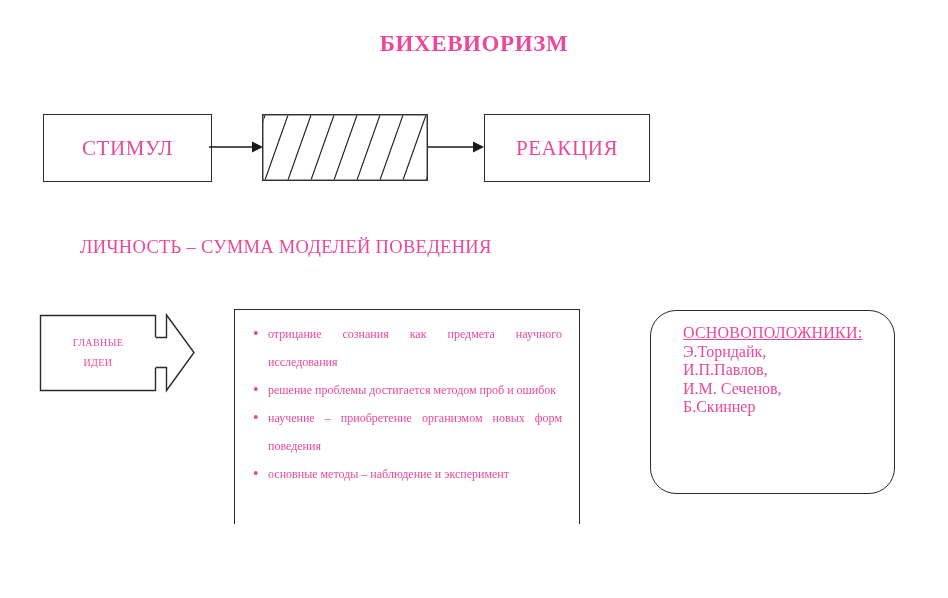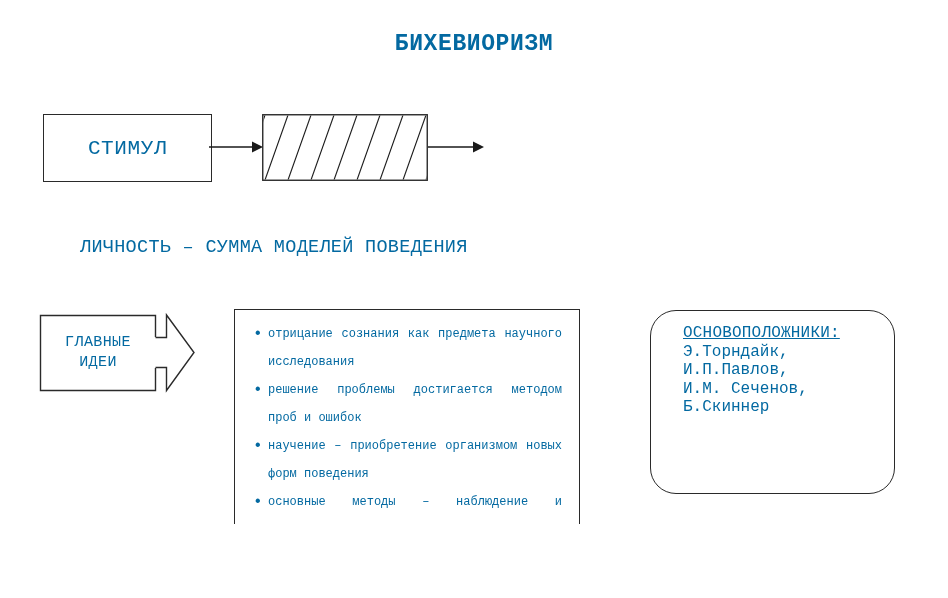--- a/index.html
+++ b/index.html
@@ -1,18 +1,18 @@
 <!DOCTYPE html>
 <html><head>
 <meta charset="utf-8">
 <style>
   html,body{margin:0;padding:0;background:#ffffff;}
   .canvas{
     position:relative;width:948px;height:524px;background:#ffffff;
-    font-family:Liberation Mono, monospace;color:#0369a1;overflow:hidden;
+    font-family:Liberation Serif, serif;color:#ec4899;overflow:hidden;
   }
   .title{
     position:absolute;left:0;top:31px;width:948px;text-align:center;
     font-size:23px;font-weight:bold;letter-spacing:0.6px;
   }
   .box{
     position:absolute;border:1.4px solid #2a2a2a;background:#fff;
     display:flex;align-items:center;justify-content:center;
     font-size:21px;letter-spacing:0.6px;
   }
@@ -21,21 +21,21 @@
   svg.abs{position:absolute;}
   svg .ln{stroke:#1a1a1a;stroke-width:1.4;}
   svg .hl{stroke:#1a1a1a;stroke-width:1.1;}
   svg .ah{fill:#1a1a1a;stroke:none;}
   .subtitle{
     position:absolute;left:80px;top:237px;font-size:18.5px;letter-spacing:0.3px;white-space:nowrap;
   }
   .ideas-label{
     position:absolute;left:40px;top:315px;width:116px;height:75px;
     display:flex;flex-direction:column;align-items:center;justify-content:center;
-    font-size:15px;line-height:19.5px;letter-spacing:0.4px;
+    font-size:10px;line-height:19.5px;letter-spacing:0.4px;
   }
   .bullets-box{
     position:absolute;left:234px;top:309px;width:346px;height:256px;
     border:1.5px solid #2a2a2a;background:#fff;box-sizing:border-box;
   }
   .bullets-box ul{
     margin:0;padding:0;list-style:none;
     position:absolute;left:19px;top:10px;width:308px;
   }
   .bullets-box li{
@@ -88,20 +88,23 @@
       <line class="hl" x1="141" y1="66" x2="164" y2="1"></line>
       <line class="hl" x1="164" y1="66" x2="187" y2="1"></line>
     </g>
   </svg>
 
   <svg class="abs" style="left:427px;top:140px" width="58" height="14" viewBox="0 0 58 14">
     <line class="ln" x1="1" y1="7" x2="47" y2="7"></line>
     <polygon class="ah" points="46,1.5 57,7 46,12.5"></polygon>
   </svg>
 
+  <div class="box box-reaction">
+    <span>РЕАКЦИЯ</span>
+  </div>
 
   <div class="subtitle">ЛИЧНОСТЬ – СУММА МОДЕЛЕЙ ПОВЕДЕНИЯ</div>
 
   <svg class="abs" style="left:39px;top:303px" width="162" height="95" viewBox="0 0 162 95">
     <path d="M116.5,34 L116.5,12.5 L1.5,12.5 L1.5,87.5 L116.5,87.5 L116.5,65" fill="#ffffff" stroke="#2a2a2a" stroke-width="1.4"></path>
     <path d="M116.5,34.5 L127.5,34.5 L127.5,12 L155,49.5 L127.5,87.5 L127.5,64.5 L116.5,64.5" fill="#ffffff" stroke="#2a2a2a" stroke-width="1.4"></path>
   </svg>
   <div class="ideas-label">
     <span>ГЛАВНЫЕ</span>
     <span>ИДЕИ</span>

